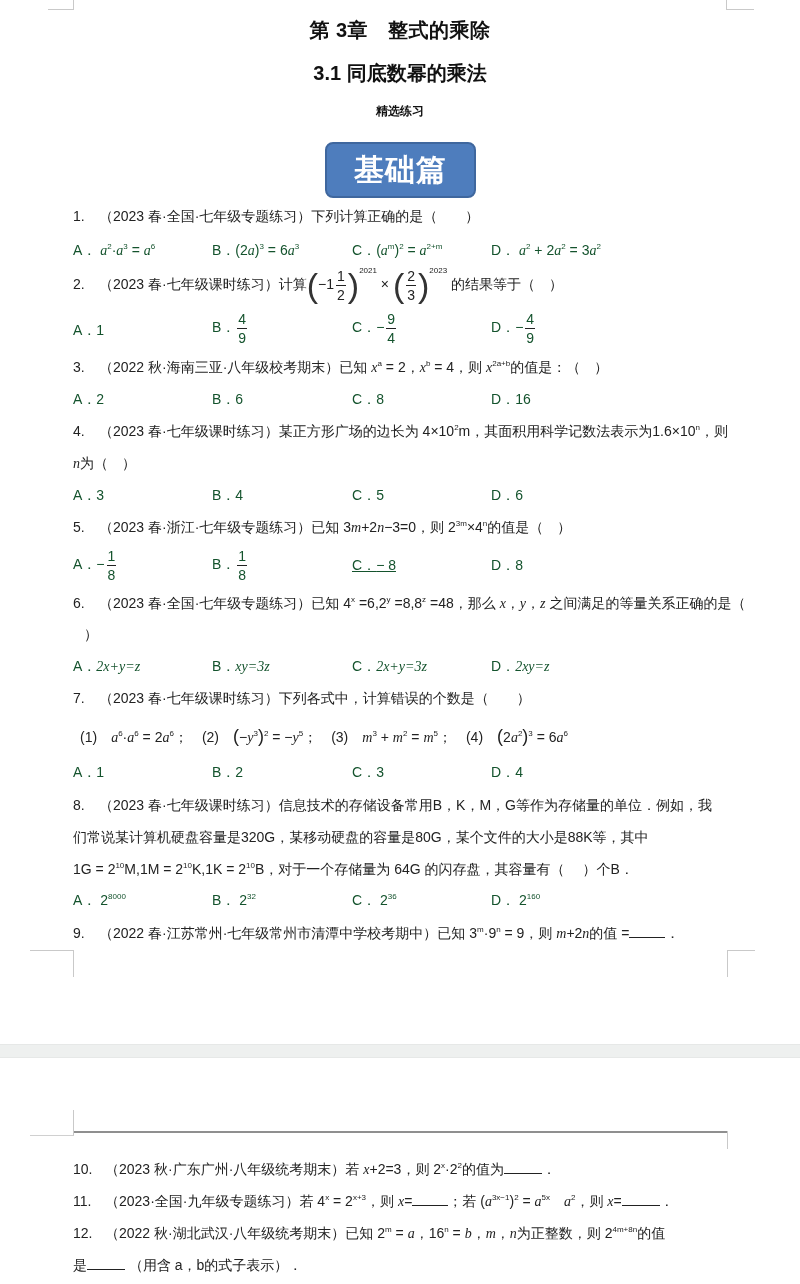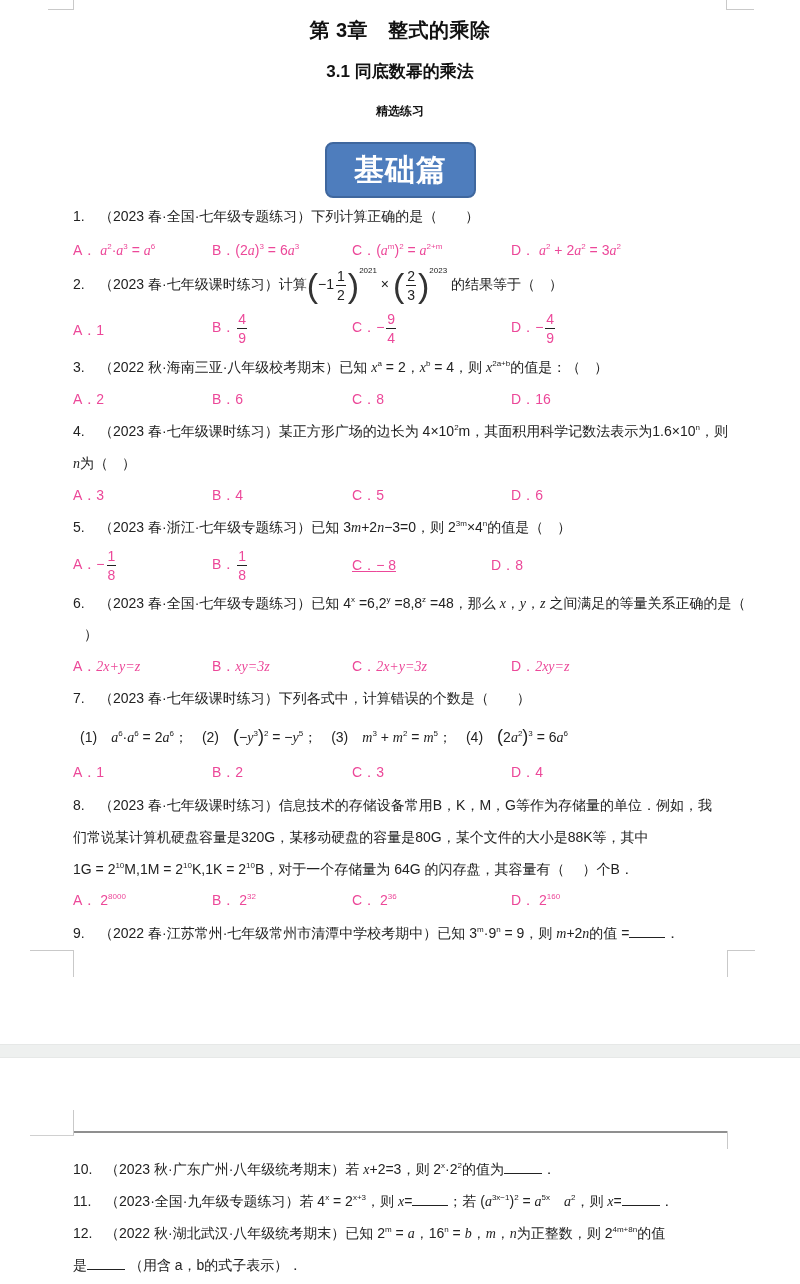--- a/index.html
+++ b/index.html
@@ -16,30 +16,30 @@
   .c-tr-top { left: 726px; top: -15px; border-left-width: 1px; border-bottom-width: 1px; width: 28px; height: 25px; }
   .c-bl { left: 30px; top: 950px; border-top-width: 1px; border-right-width: 1px; width: 44px; height: 27px; }
   .c-br { left: 727px; top: 950px; border-top-width: 1px; border-left-width: 1px; width: 28px; height: 27px; }
   .c2-tl { left: 30px; top: 52px; border-bottom-width: 1px; border-right-width: 1px; width: 44px; height: 26px; border-bottom-color:#d0d0d0;}
   .header-rule { position: absolute; left: 74px; top: 1131px; width: 653px; height: 2px; background: #8f8f8f; }
   .c2-tr { left: 727px; top: 1131px; border-left-width: 1px; height: 18px; width: 1px; }
 
   .title { position: absolute; left: 0; width: 800px; text-align: center; font-weight: bold; color: #111; }
   .t1 { top: 17px; font-size: 20px; letter-spacing: 0.5px; }
   .t1 .gap-sp { display: inline-block; width: 20px; }
-  .t2 { top: 60px; font-size: 17px; }
+  .t2 { top: 60px; font-size: 20px; }
   .t3 { top: 103px; font-size: 12px; }
 
   .badge { position: absolute; left: 325px; top: 142px; width: 151px; height: 56px; background: #4e7dbd; border: 2px solid #3f679e; border-radius: 8px; color: #fff; font-size: 30px; font-weight: bold; text-align: center; line-height: 52px; letter-spacing: 1px; }
 
   .line { position: absolute; left: 73px; font-size: 14px; color: #222; white-space: nowrap; }
   .num { display: inline-block; width: 26px; }
   .num2 { display: inline-block; width: 32px; }
-  .opt { position: absolute; font-size: 14px; color: #ec4899; white-space: nowrap; }
-  .oa { left: 73px; } .ob { left: 212px; } .oc { left: 352px; } .od { left: 491px; margin-left: 20px; }
+  .opt { position: absolute; font-size: 14px; color: #14532d; white-space: nowrap; }
+  .oa { left: 73px; } .ob { left: 212px; } .oc { left: 352px; } .od { left: 491px; }
   .ob5 { left: 212px; } .oc5 { left: 352px; text-decoration: underline; } .od5 { left: 491px; text-align: right; }
   i, .it { font-style: italic; font-family: "Liberation Serif", "DejaVu Serif", serif; }
   sup { font-size: 8px; vertical-align: 6px; line-height: 0; }
   .frac { display: inline-flex; flex-direction: column; align-items: center; vertical-align: middle; line-height: 1; font-size: 14px; margin: 0 2px; }
   .frac .n { padding: 0 1px 2px; border-bottom: 1px solid #222; }
   .frac .d { padding-top: 2px; }
   .big-paren { font-size: 34px; font-weight: 200; vertical-align: middle; line-height: 1; color: #333; }
   .blank { display: inline-block; border-bottom: 1px solid #222; width: 36px; height: 12px; }
   .blank.w { width: 38px; }
 </style>

